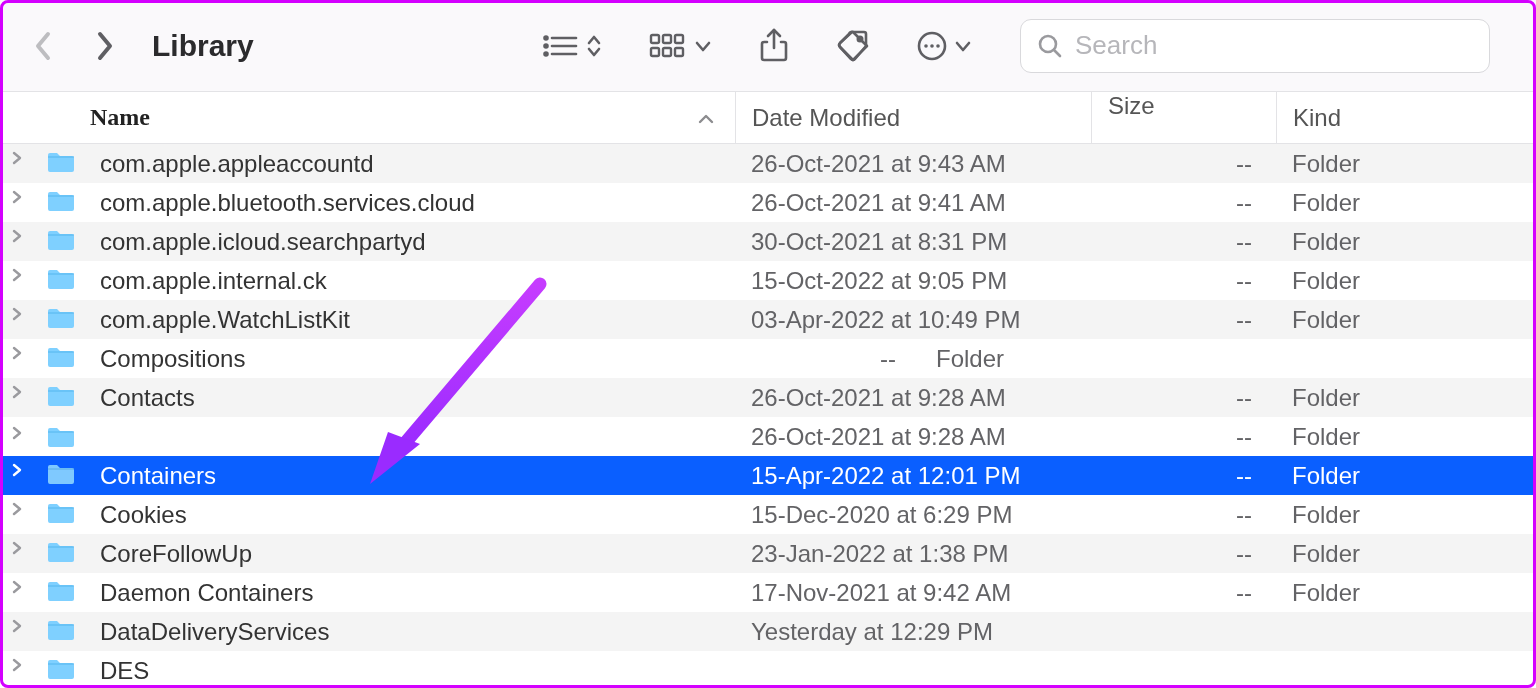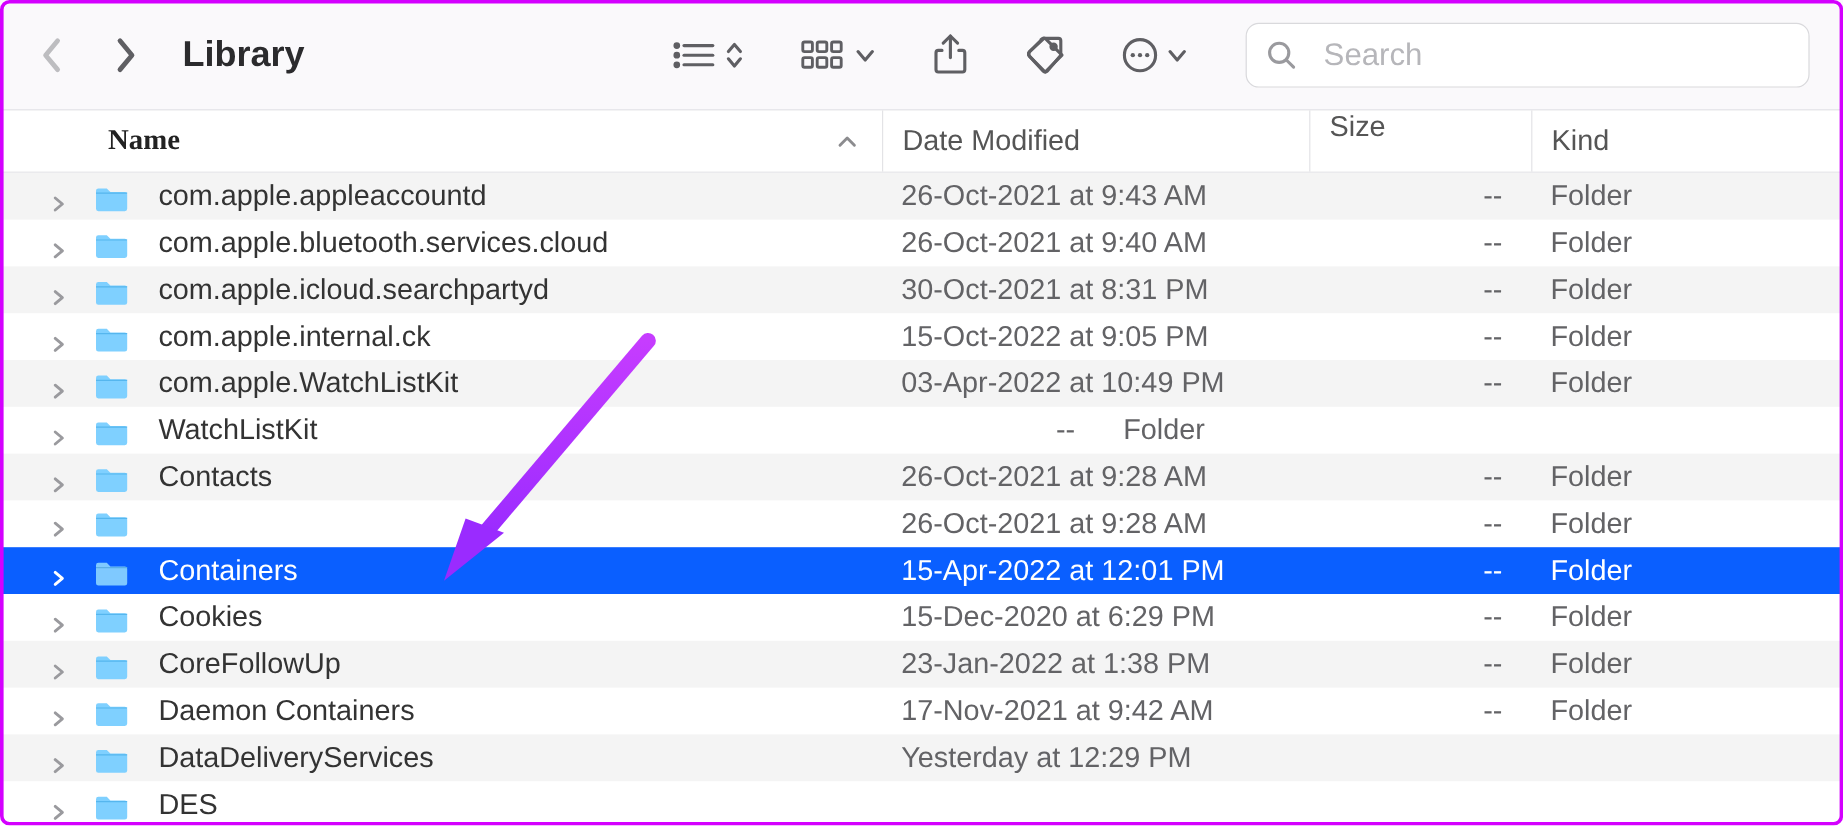--- a/index.html
+++ b/index.html
@@ -30,21 +30,21 @@
     border: 3px solid var(--outline);
     border-radius: 8px;
   }
   
   .toolbar {
     height: 92px;
     background: var(--toolbar-bg);
     border-bottom: 1px solid var(--border);
     display: flex;
     align-items: center;
-    padding: 0 28px 0 34px;
+    padding: 0 46px 0 34px;
     gap: 18px;
   }
   .nav-arrows { display: flex; gap: 44px; align-items: center; }
   .nav-arrows svg { display: block; }
   .title {
     font-size: 30px;
     font-weight: 700;
     color: #2b2b2d;
     margin-left: 20px;
     margin-right: auto;
@@ -54,21 +54,21 @@
   .tool-btn svg { display: block; }
   .search-field {
     width: 470px;
     height: 54px;
     border: 1px solid #d9d9dc;
     border-radius: 11px;
     background: #fff;
     display: flex;
     align-items: center;
     padding: 0 16px;
-    gap: 22px;
+    gap: 12px;
   }
   .search-field .ph { color: #b6b6ba; font-size: 26px; }
   
   .cols {
     height: 52px;
     display: flex;
     align-items: center;
     font-size: 24px;
     color: #555;
     border-bottom: 1px solid var(--border);
@@ -82,21 +82,21 @@
   .list { position: relative; }
   .row {
     height: 39px;
     display: flex;
     align-items: center;
     font-size: 24px;
     color: #333;
   }
   .row.alt { background: var(--row-alt); }
   .row.sel { background: var(--sel); color: #fff; }
-  .cell-name { flex: 0 0 735px; display:flex; align-items:flex-end; padding-left: 40px; gap: 20px; white-space: nowrap; overflow:hidden; }
+  .cell-name { flex: 0 0 735px; display:flex; align-items:flex-start; padding-left: 8px; gap: 20px; white-space: nowrap; overflow:hidden; }
   .cell-date { flex: 0 0 356px; padding-left: 16px; color: var(--sys-gray2); white-space: nowrap; }
   .cell-size { flex: 0 0 185px; padding-right: 24px; text-align: right; color: var(--sys-gray2);}
   .cell-kind { flex: 1 1 auto; padding-left: 16px; color: var(--sys-gray2);}
   .row.sel .cell-date, .row.sel .cell-size, .row.sel .cell-kind { color: #fff; }
   .disclosure { width:18px; display:flex; justify-content:center; color:#9a9a9e;}
   .row.sel .disclosure { color:#fff; }
   .folder-icon { width:30px; height:24px; margin-right: 4px; position:relative; }
   .folder-icon svg { display:block; }
   
   .annot { position:absolute; pointer-events:none; }
@@ -254,21 +254,21 @@
           </svg>
         </span>
       <span class="folder-icon">
   <svg width="30" height="24" viewBox="0 0 30 24">
     <path d="M2 5 a2 2 0 0 1 2 -2 h7 l3 3 h12 a2 2 0 0 1 2 2 v12 a2 2 0 0 1 -2 2 H4 a2 2 0 0 1 -2 -2 Z" fill="#7fd0ff"></path>
     <path d="M2 7 h26" stroke="#55b6ee" stroke-width="1"></path>
   </svg>
         </span>
       <span>com.apple.bluetooth.services.cloud</span>
     </div>
-    <div class="cell-date">26-Oct-2021 at 9:40 AM</div>
+    <div class="cell-date">26-Oct-2021 at 9:41 AM</div>
     <div class="cell-size">--</div>
     <div class="cell-kind">Folder</div>
   </div>
     <div class="row alt">
     <div class="cell-name">
       <span class="disclosure">
           <svg width="12" height="16" viewBox="0 0 12 16">
             <polyline points="3,3 9,8 3,13" fill="none" stroke="currentColor" stroke-width="2.4" stroke-linecap="round" stroke-linejoin="round"></polyline>
           </svg>
         </span>
@@ -328,21 +328,21 @@
           <svg width="12" height="16" viewBox="0 0 12 16">
             <polyline points="3,3 9,8 3,13" fill="none" stroke="currentColor" stroke-width="2.4" stroke-linecap="round" stroke-linejoin="round"></polyline>
           </svg>
         </span>
       <span class="folder-icon">
   <svg width="30" height="24" viewBox="0 0 30 24">
     <path d="M2 5 a2 2 0 0 1 2 -2 h7 l3 3 h12 a2 2 0 0 1 2 2 v12 a2 2 0 0 1 -2 2 H4 a2 2 0 0 1 -2 -2 Z" fill="#7fd0ff"></path>
     <path d="M2 7 h26" stroke="#55b6ee" stroke-width="1"></path>
   </svg>
         </span>
-      <span>WatchListKit</span>
+      <span>Compositions</span>
     </div>
     <div class="cell-size">--</div>
     <div class="cell-kind">Folder</div>
   </div>
     <div class="row alt">
     <div class="cell-name">
       <span class="disclosure">
           <svg width="12" height="16" viewBox="0 0 12 16">
             <polyline points="3,3 9,8 3,13" fill="none" stroke="currentColor" stroke-width="2.4" stroke-linecap="round" stroke-linejoin="round"></polyline>
           </svg>

